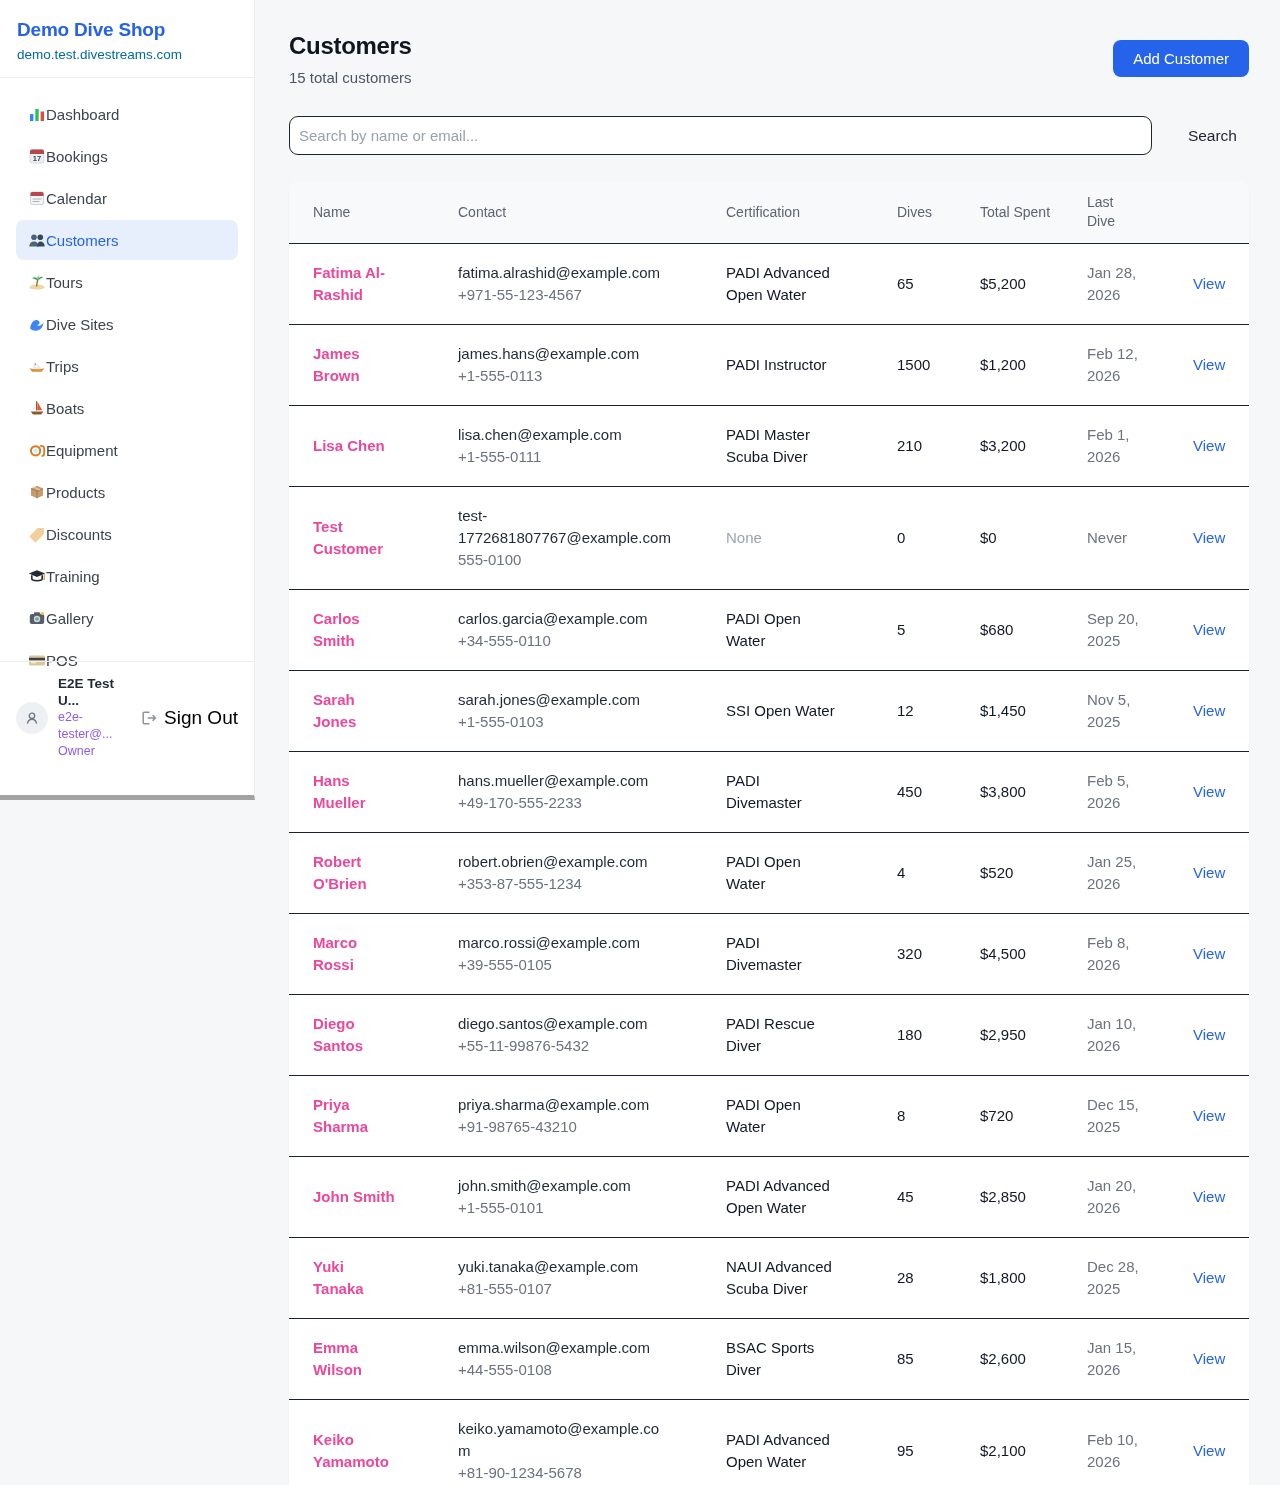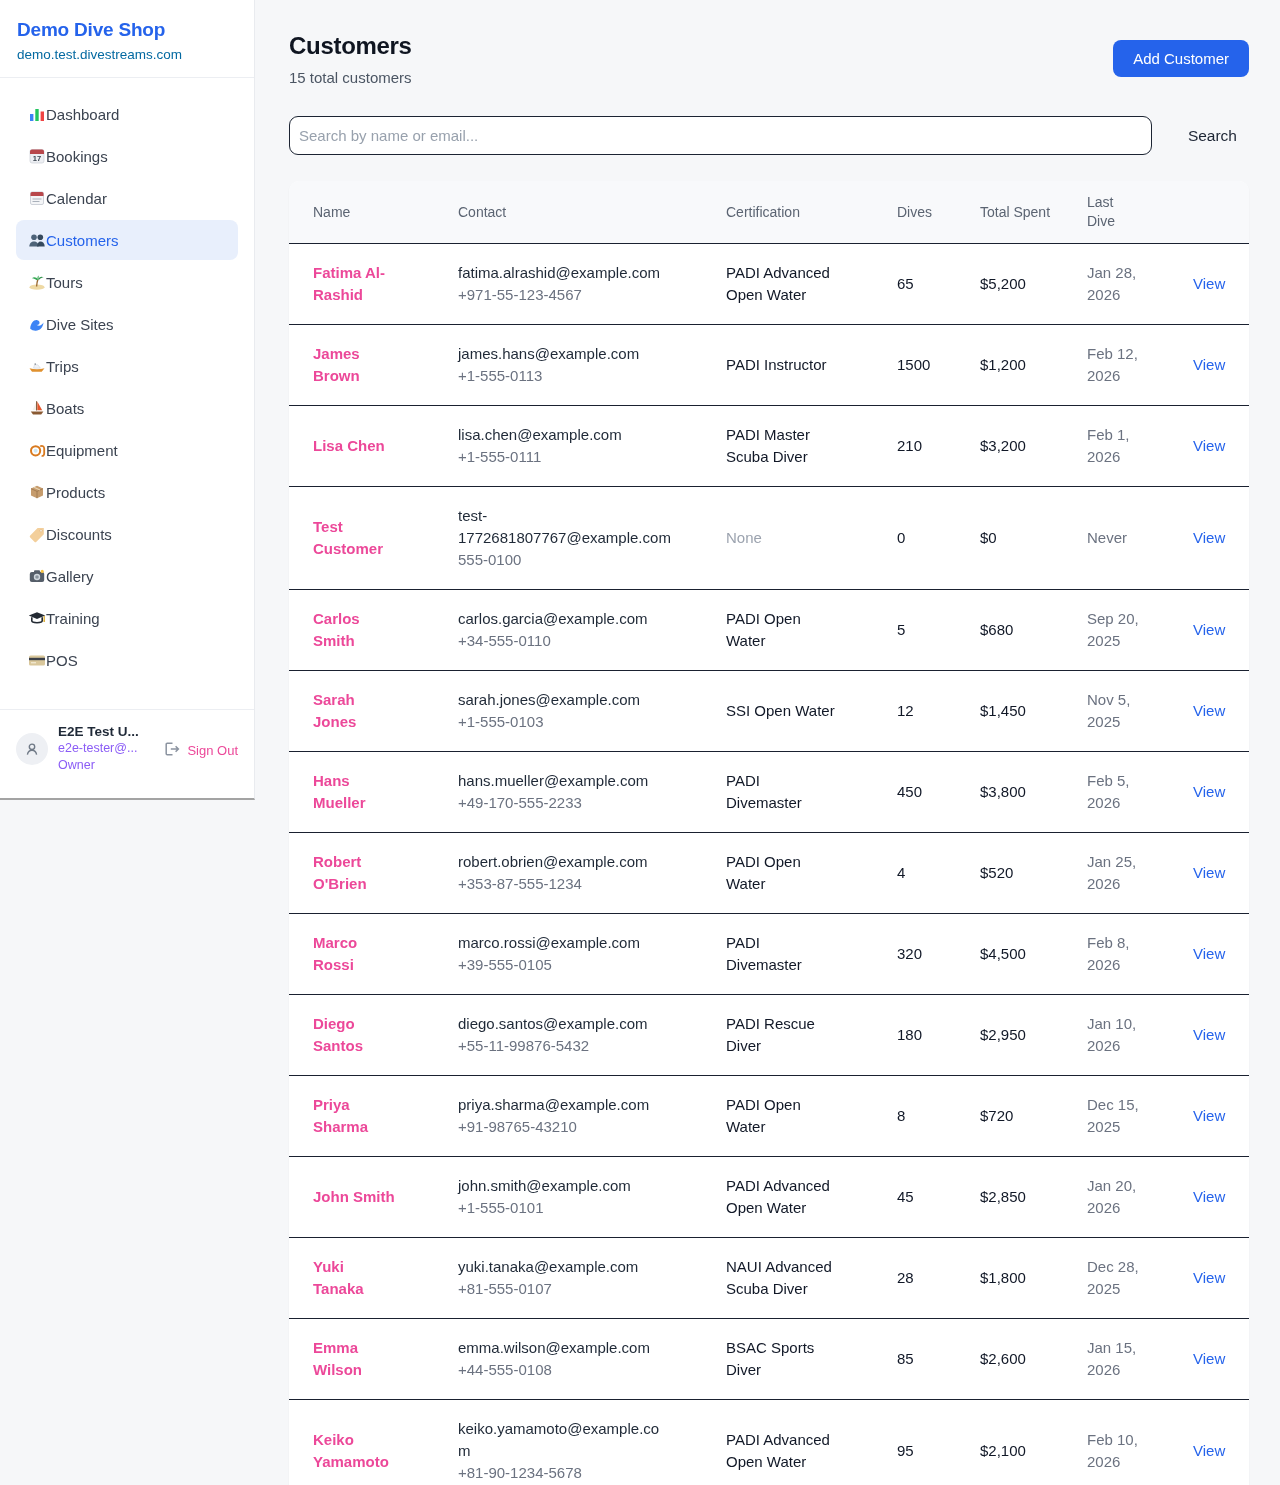--- a/index.html
+++ b/index.html
@@ -9,47 +9,47 @@
     background:#f6f7f9;
     position:relative;
     overflow:hidden;
     color:#111827;
   }
   
   .sidebar {
     position:absolute; left:0; top:0; width:255px; height:800px;
     background:#ffffff;
     border-right:1px solid #e9ebef;
-    border-bottom:2px solid #a3a3a3;
+    border-bottom:5px solid #a3a3a3;
   }
   .sidebar-header { padding:19px 17px 15px; border-bottom:1px solid #eceef2; }
   .brand-title { color:#2563eb; font-size:19px; font-weight:700; letter-spacing:-0.2px; }
   .brand-sub { color:#0369a1; font-size:13.5px; margin-top:6px; }
   .nav { padding-top:14px; }
   .nav-item {
     display:flex; align-items:center; 
     height:40px; margin:2px 16px; padding:0 12px;
     border-radius:8px; font-size:15px; color:#3b4350; cursor:pointer;
   }
   .nav-item.active { background:#e8effc; color:#2563eb; font-weight:500; }
   .nav-icon, .icon-spot { display:inline-flex; width:18px; height:18px; flex:none; }
   .nav-icon svg, .icon-spot svg { width:18px; height:18px; }
   .user-area {
-    position:absolute; left:0; right:0; bottom:4px;
+    position:absolute; left:0; right:0; bottom:15px;
     border-top:1px solid #eceef2;
     padding:13px 16px 20px;
     display:flex; align-items:center; gap:10px;
   }
   .avatar { width:32px; height:32px; border-radius:50%; background:#eef0f4;
     display:flex; align-items:center; justify-content:center; flex:none; }
   .user-info { min-width:0; }
   .user-name { font-weight:700; font-size:13.5px; color:#1f2937; line-height:17px; }
   .user-email, .user-role { font-size:12.5px; color:#8b5cf6; line-height:17px; }
-  .signout { margin-left:auto; display:flex; align-items:flex-end; gap:7px;
-    color:#ec4899; font-size:13px; cursor:pointer; white-space:nowrap; }
+  .signout { margin-left:auto; display:flex; align-items:center; gap:7px;
+    color:#000000; font-size:19px; cursor:pointer; white-space:nowrap; }
   
   .main { position:absolute; left:255px; top:0; width:1025px; padding:32px 31px 28px 34px; }
   .header-row { display:flex; justify-content:space-between; align-items:flex-start; }
   .page-title { font-size:24px; font-weight:700; color:#0f1521; letter-spacing:-0.3px; }
   .page-sub { font-size:15px; color:#4b5563; margin-top:9px; }
   .btn-primary {
     background:#2563eb; color:#fff; border:none; border-radius:8px;
     height:37px; padding:0 20px; font-size:15px; font-weight:500;
     font-family:inherit; margin-top:8px; cursor:pointer;
   }
@@ -206,39 +206,39 @@
           <svg viewBox="0 0 18 18">
             <path d="M2.2 10.5L9.6 3h6.2v6.2l-7.4 7.5a1.4 1.4 0 0 1-2 0l-4.2-4.2a1.4 1.4 0 0 1 0-2z" fill="#f3cf9b"></path>
             <circle cx="13" cy="5.8" r="1.1" fill="#fff" stroke="#d4ab72" stroke-width=".5"></circle>
           </svg>
         </span>
         <span>Discounts</span>
       </div>
       <div class="nav-item">
         <span class="nav-icon">
           <svg viewBox="0 0 18 18">
+            <path d="M9 3.2l8.2 3.4L9 10 .8 6.6z" fill="#232a33"></path>
+            <path d="M3.8 8.2v3.6c0 1 2.4 1.9 5.2 1.9s5.2-.9 5.2-1.9V8.2" fill="none" stroke="#232a33" stroke-width="1.6"></path>
+            <path d="M16.2 7v4.2" stroke="#d9a521" stroke-width="1.2"></path>
+            <circle cx="16.2" cy="12" r=".9" fill="#d9a521"></circle>
+          </svg>
+        </span>
+        <span>Training</span>
+      </div>
+      <div class="nav-item">
+        <span class="nav-icon">
+          <svg viewBox="0 0 18 18">
             <rect x="1.8" y="5" width="14.4" height="10" rx="2" fill="#555e69"></rect>
             <rect x="6" y="3.2" width="6" height="3" rx="1" fill="#555e69"></rect>
             <circle cx="9" cy="10" r="3.2" fill="#cfd6dd"></circle>
             <circle cx="9" cy="10" r="1.8" fill="#8a949e"></circle>
             <circle cx="14.2" cy="4.4" r="1.6" fill="#f6c344"></circle>
           </svg>
         </span>
         <span>Gallery</span>
-      </div>
-      <div class="nav-item">
-        <span class="nav-icon">
-          <svg viewBox="0 0 18 18">
-            <path d="M9 3.2l8.2 3.4L9 10 .8 6.6z" fill="#232a33"></path>
-            <path d="M3.8 8.2v3.6c0 1 2.4 1.9 5.2 1.9s5.2-.9 5.2-1.9V8.2" fill="none" stroke="#232a33" stroke-width="1.6"></path>
-            <path d="M16.2 7v4.2" stroke="#d9a521" stroke-width="1.2"></path>
-            <circle cx="16.2" cy="12" r=".9" fill="#d9a521"></circle>
-          </svg>
-        </span>
-        <span>Training</span>
       </div>
       <div class="nav-item">
         <span class="nav-icon">
           <svg viewBox="0 0 18 18">
             <rect x="1" y="4.5" width="16" height="10" rx="1.6" fill="#d9c79b"></rect>
             <rect x="1" y="6.8" width="16" height="2.4" fill="#3c4049"></rect>
             <rect x="3" y="11" width="5" height="1.4" fill="#efe6cd"></rect>
           </svg>
         </span>
         <span>POS</span>

